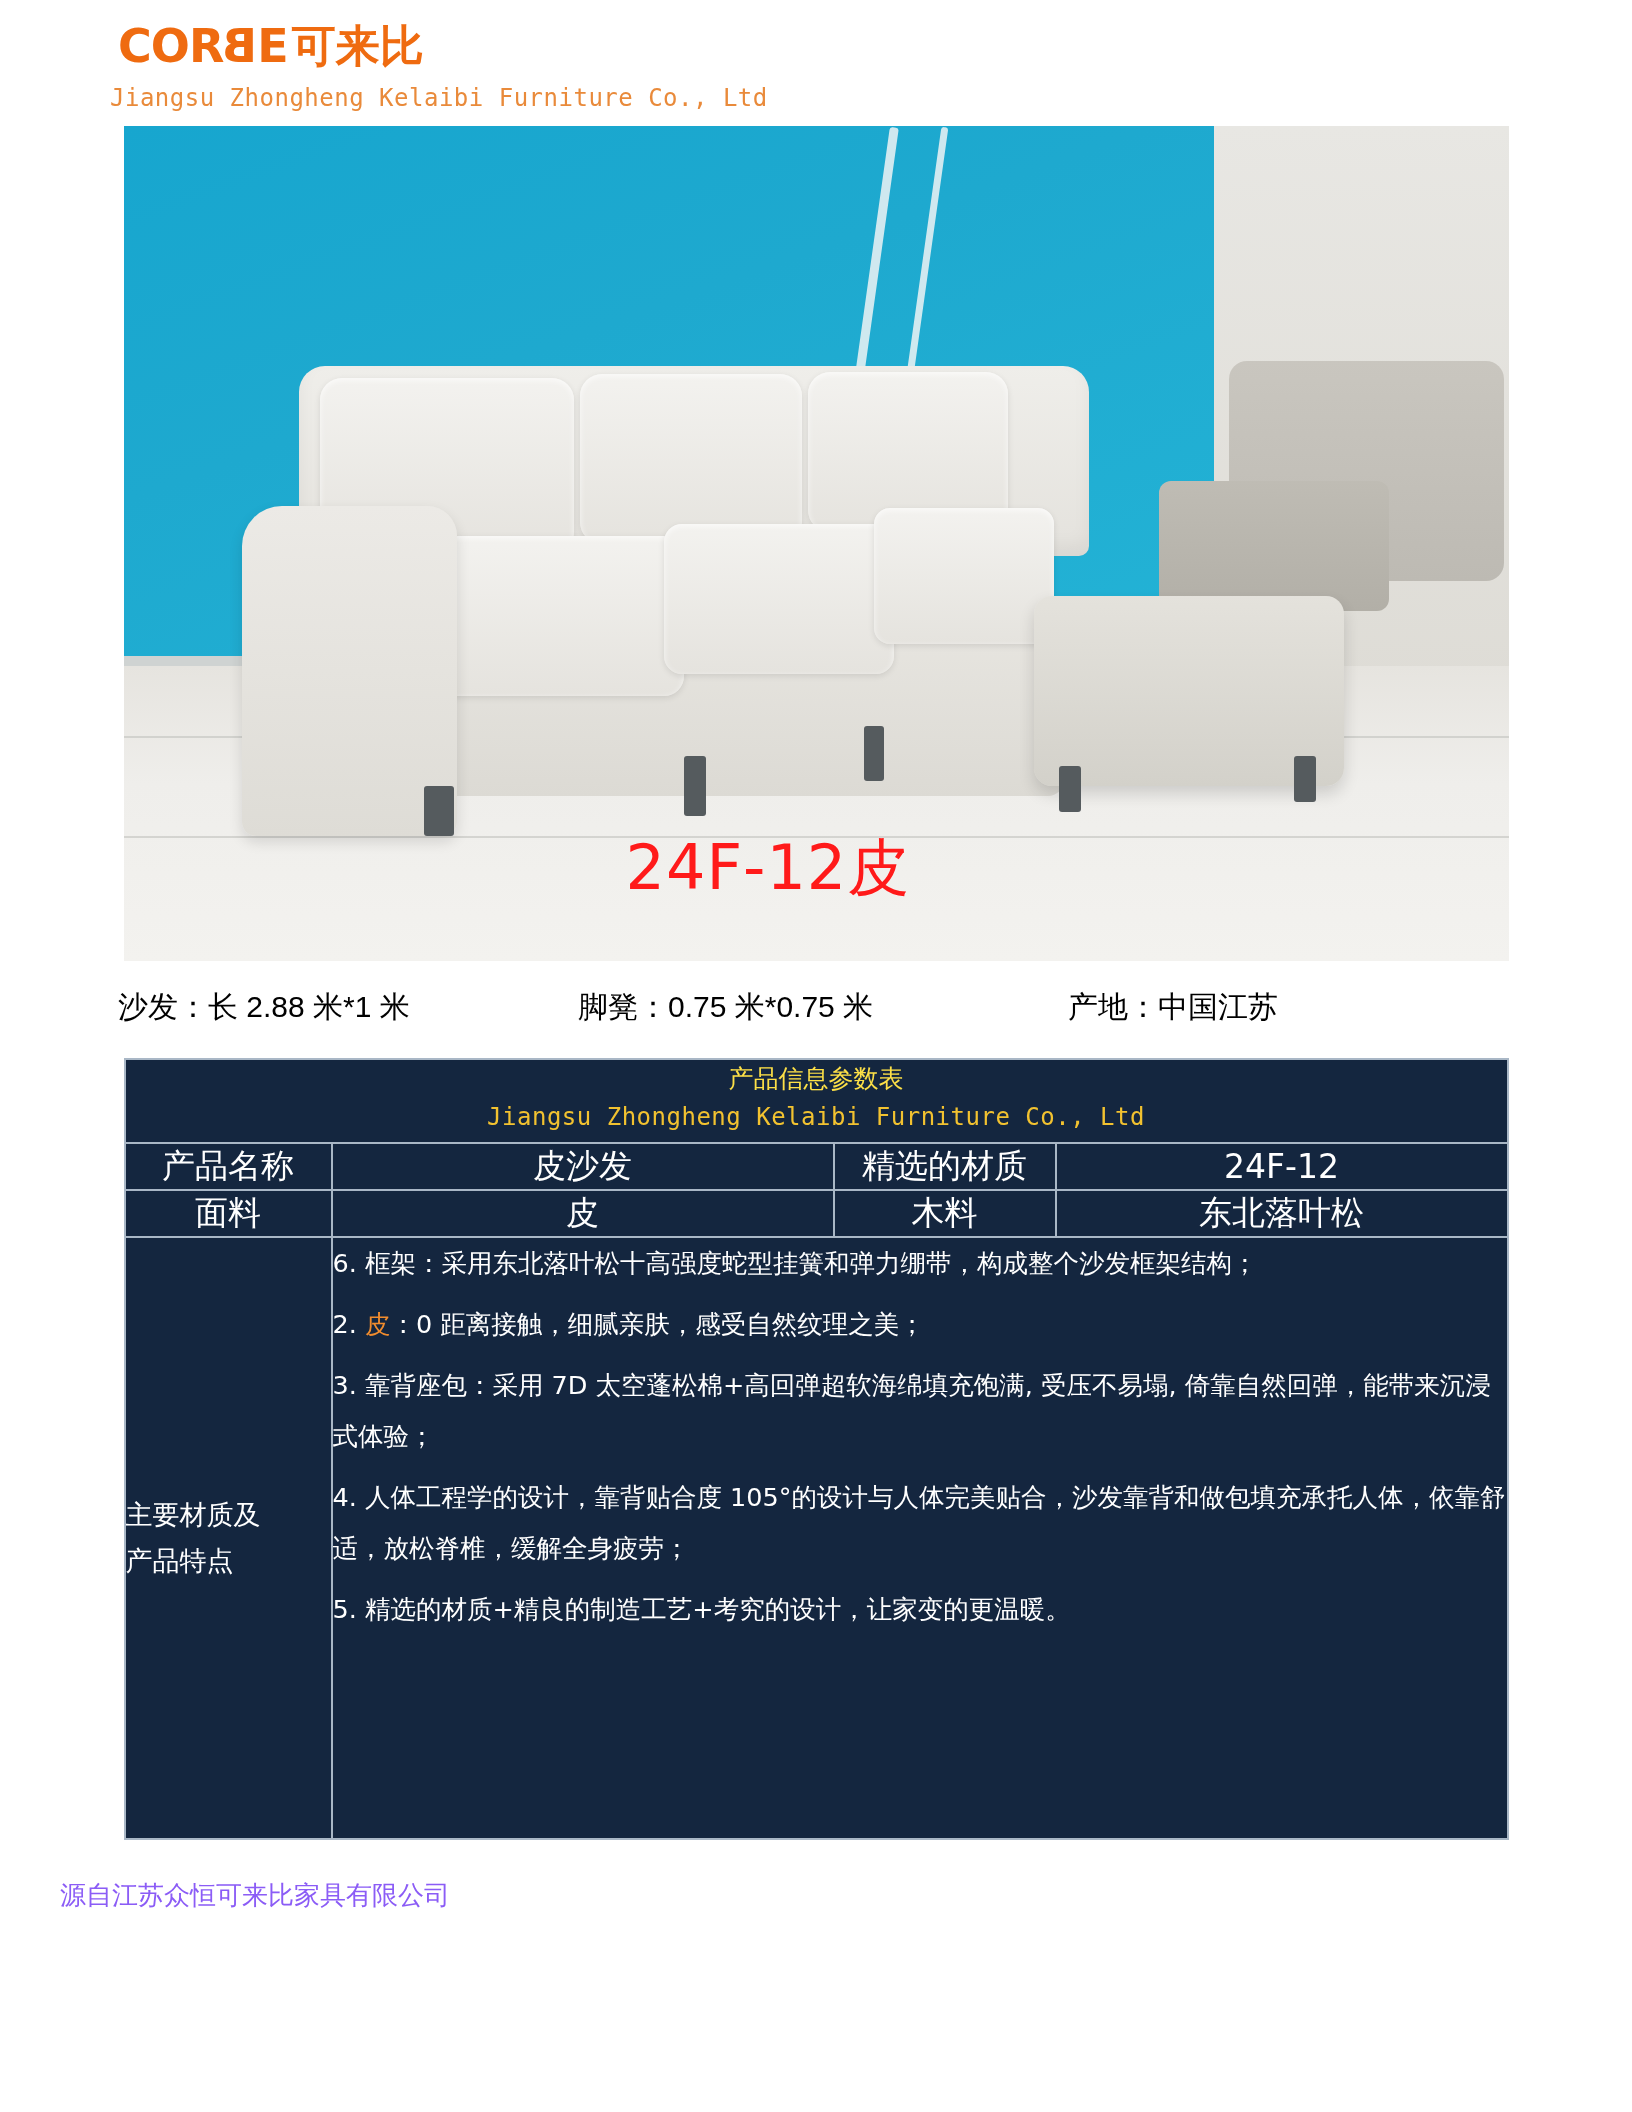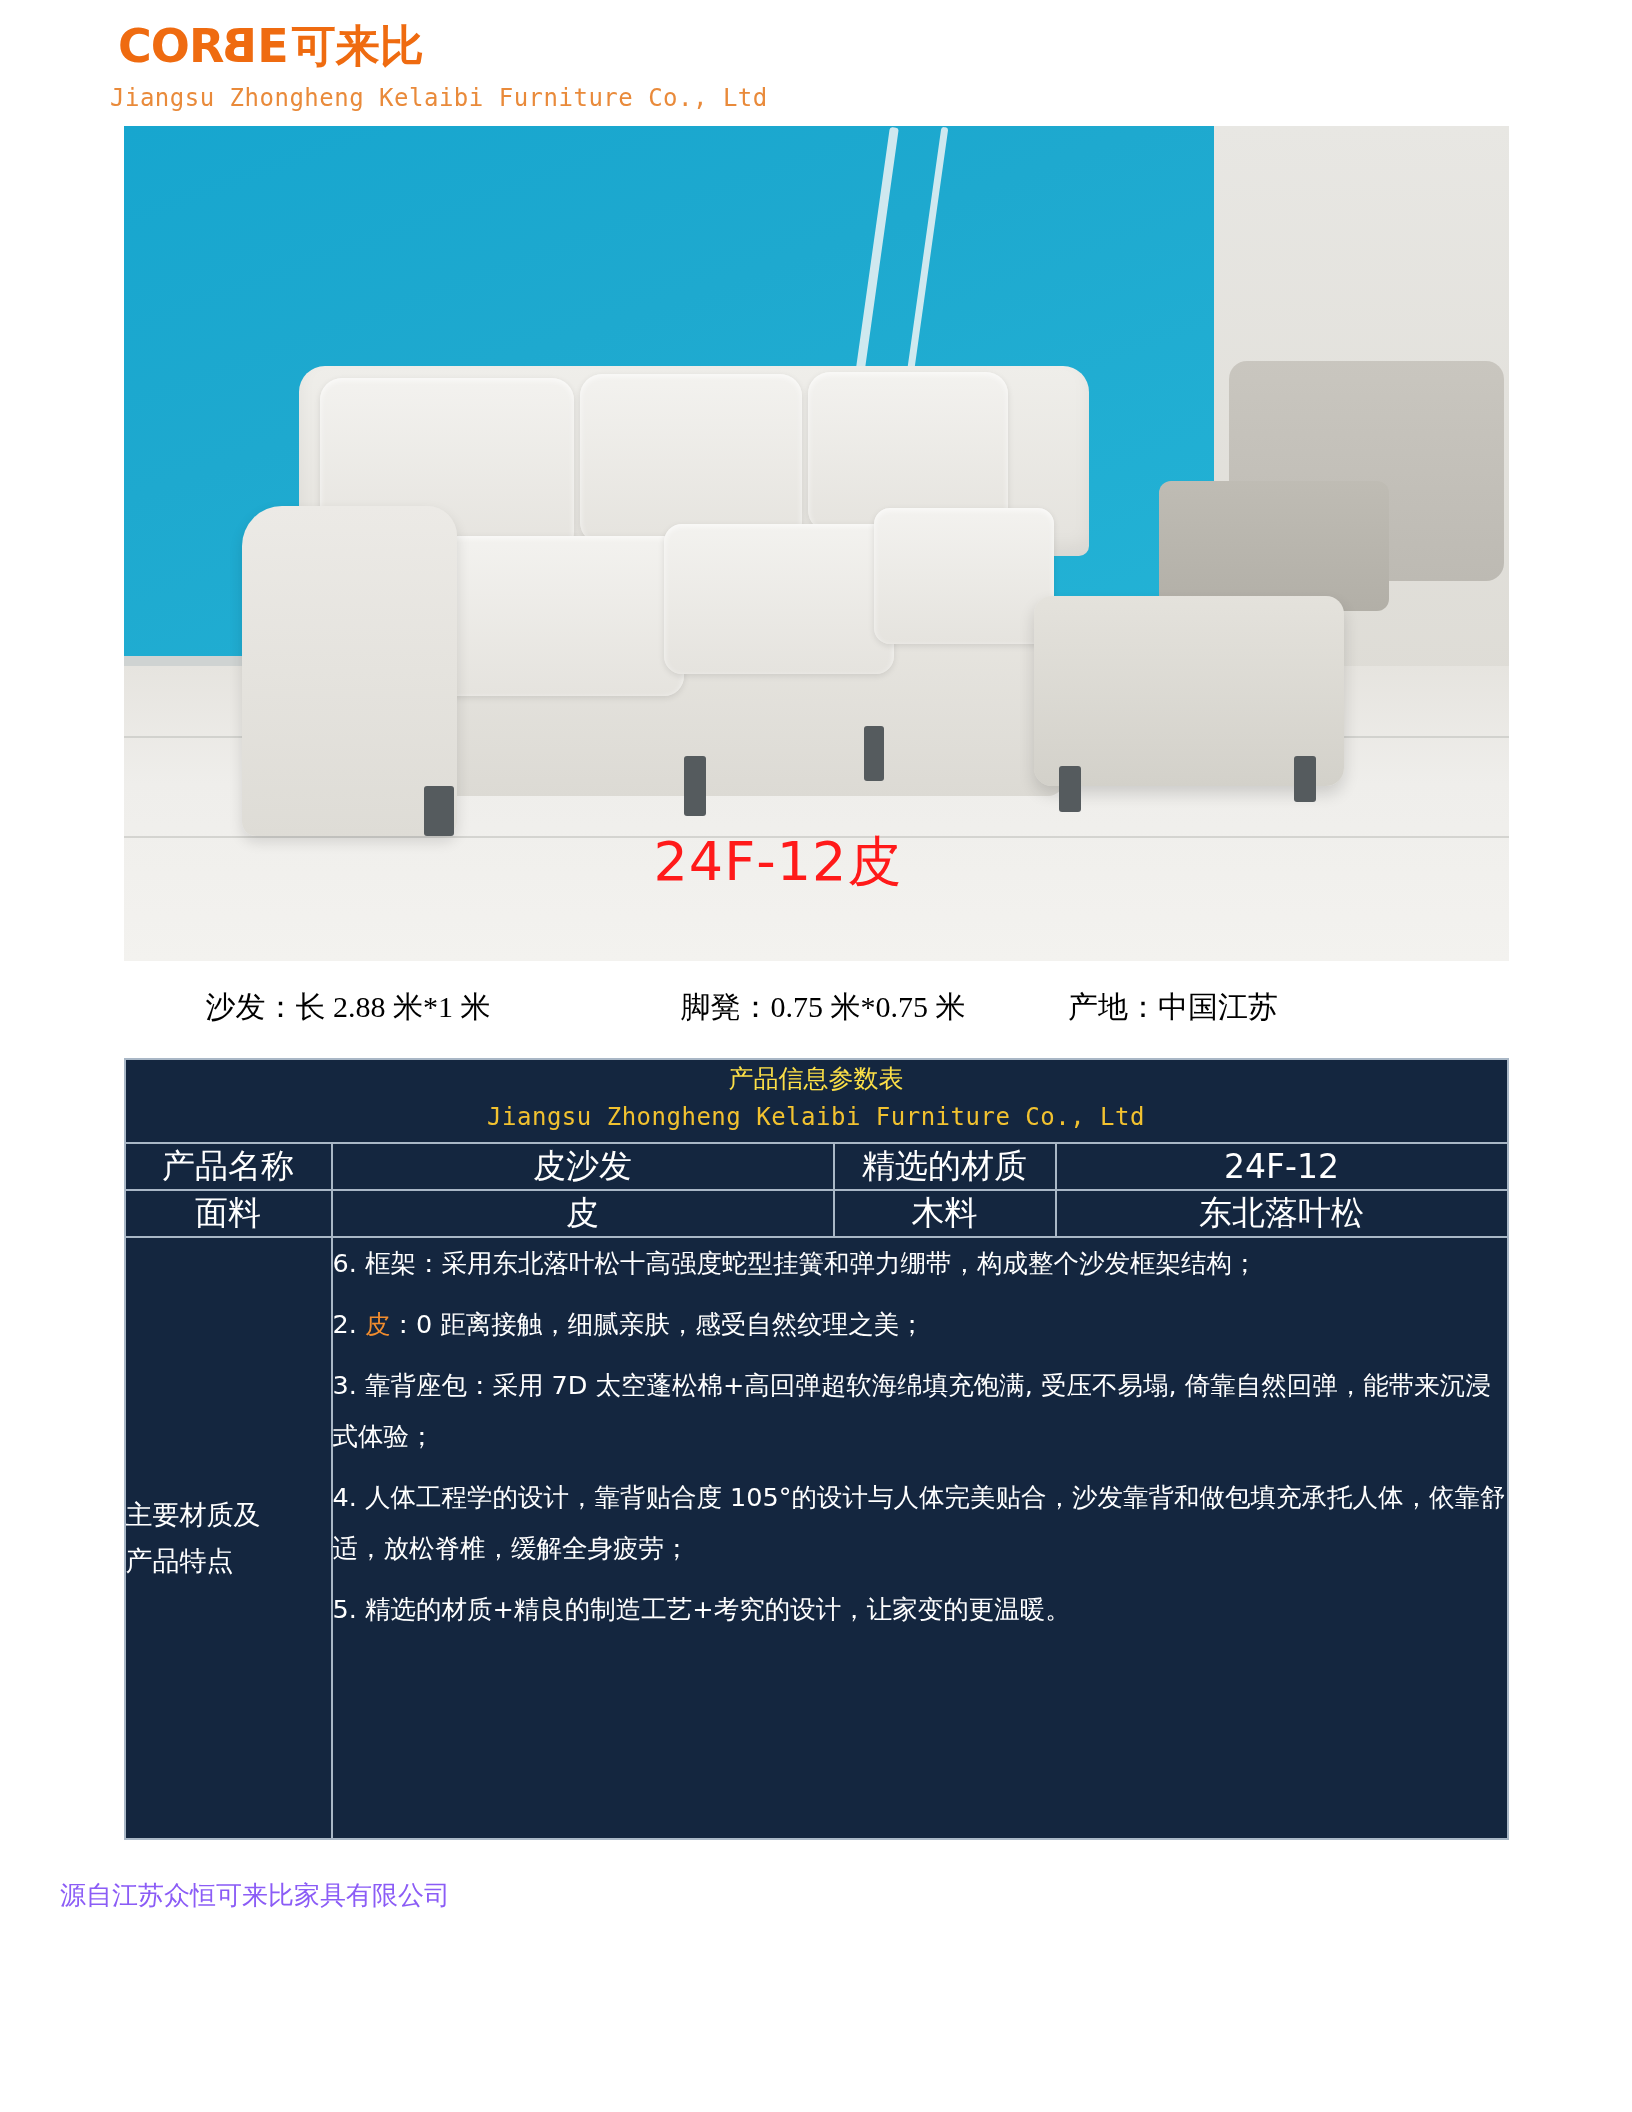--- a/index.html
+++ b/index.html
@@ -174,40 +174,39 @@
   }
   .chair-bg2 {
     position: absolute;
     left: 1035px; top: 355px;
     width: 230px; height: 130px;
     background: linear-gradient(180deg, #bfbcb4, #b2afa7);
     border-radius: 12px;
   }
   .photo-label {
     position: absolute;
-    left: 530px;
+    left: 502px;
     top: 700px;
     font-family: "DejaVu Sans", sans-serif;
-    font-size: 54px;
+    font-size: 62px;
     font-weight: 400;
     color: #ff1a1a;
     letter-spacing: 1px;
     text-shadow: 0 0 2px rgba(255,255,255,.4);
   }
 
   
   .dims {
     display: flex;
     align-items: baseline;
     margin: 26px 0 0 118px;
     width: 1400px;
     font-size: 30px;
-    font-family: Liberation Serif, serif;
+    font-family: Liberation Sans, sans-serif;
     color: #000;
-    text-align: center;
   }
   .dims .d1 { width: 460px; }
   .dims .d2 { width: 490px; }
   .dims .d3 { }
 
   
   .table {
     margin: 30px auto 0 auto;
     width: 1385px;
     border-collapse: collapse;

